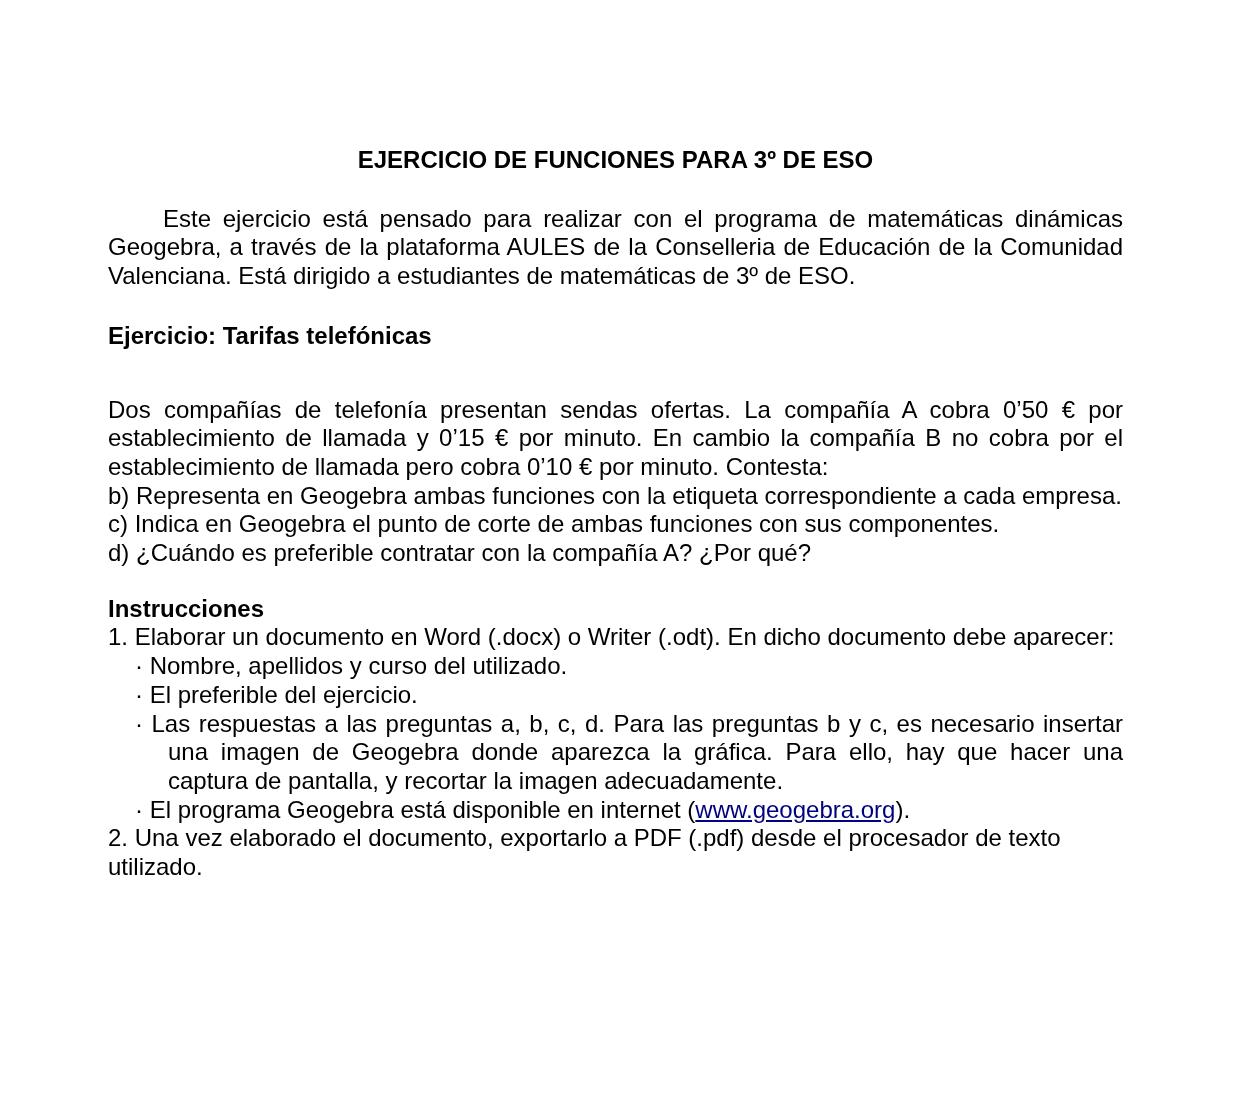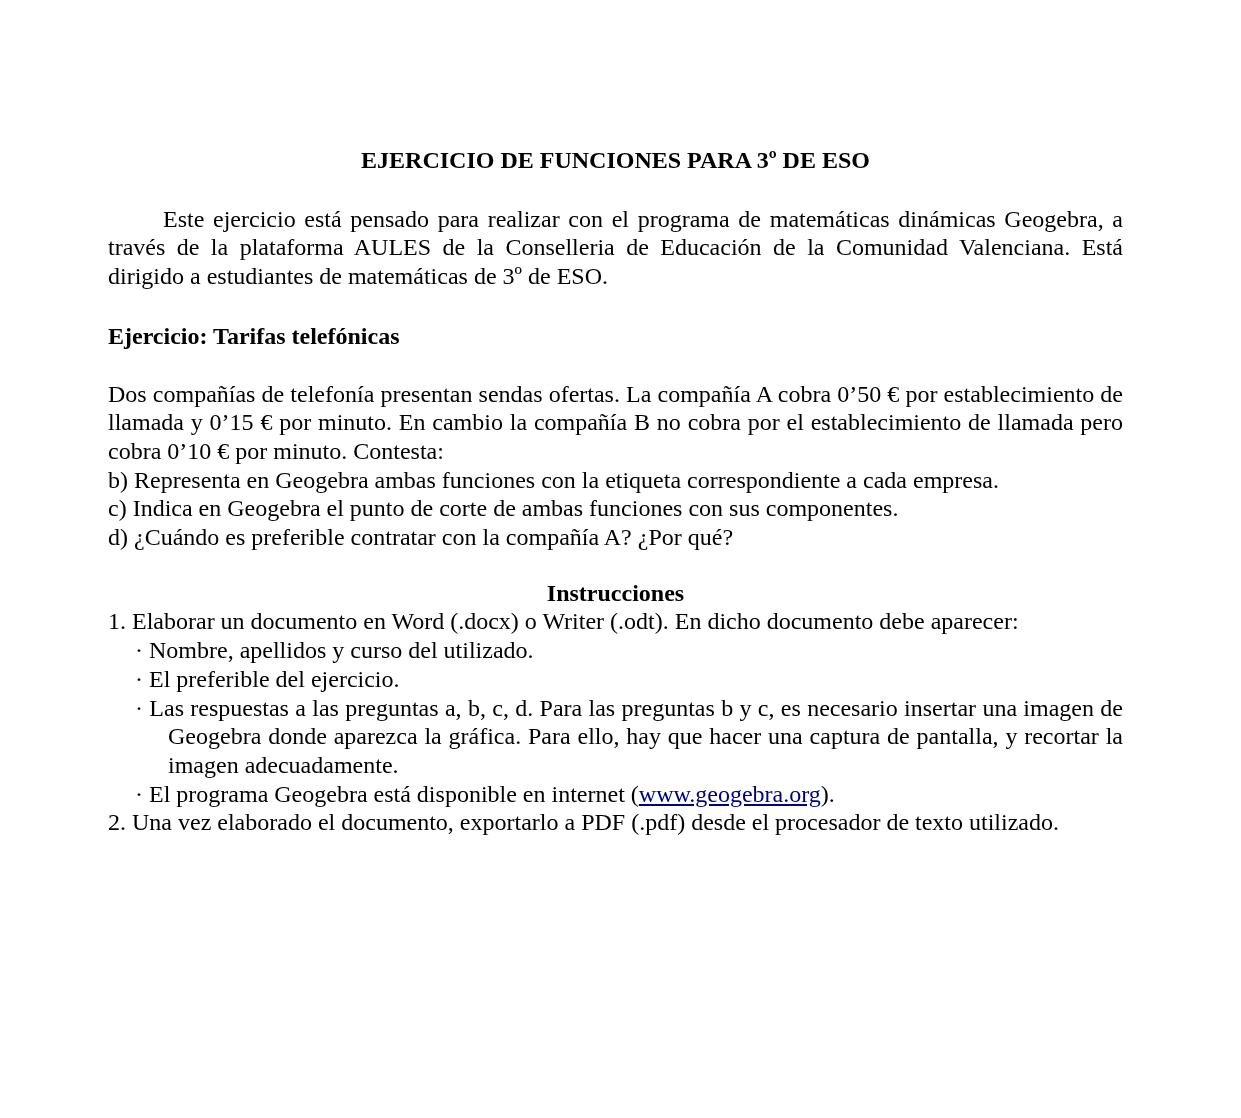--- a/index.html
+++ b/index.html
@@ -6,21 +6,21 @@
     margin: 0;
     padding: 0;
     background: #ffffff;
   }
   .page {
     position: relative;
     width: 1241px;
     height: 1118px;
     background: #ffffff;
     color: #000000;
-    font-family: Liberation Serif, serif;
+    font-family: Liberation Sans, sans-serif;
     font-size: 24px;
     line-height: 28.7px;
     overflow: hidden;
   }
   .content {
     position: absolute;
     left: 108px;
     top: 146px;
     width: 1015px;
   }
@@ -39,26 +39,25 @@
     text-align: justify;
     text-indent: 55px;
   }
   h2.section-heading {
     font-weight: bold;
   }
   .exercise-heading {
     margin-top: 31px;
   }
   .statement {
-    margin-top: 29px;
+    margin-top: 45px;
     text-align: justify;
   }
   .instructions-heading {
     margin-top: 27px;
-    text-align: center;
   }
   .bullet {
     padding-left: 60px;
     text-indent: -33px;
   }
   .justify {
     text-align: justify;
   }
   a.doc-link {
     color: #000080;

